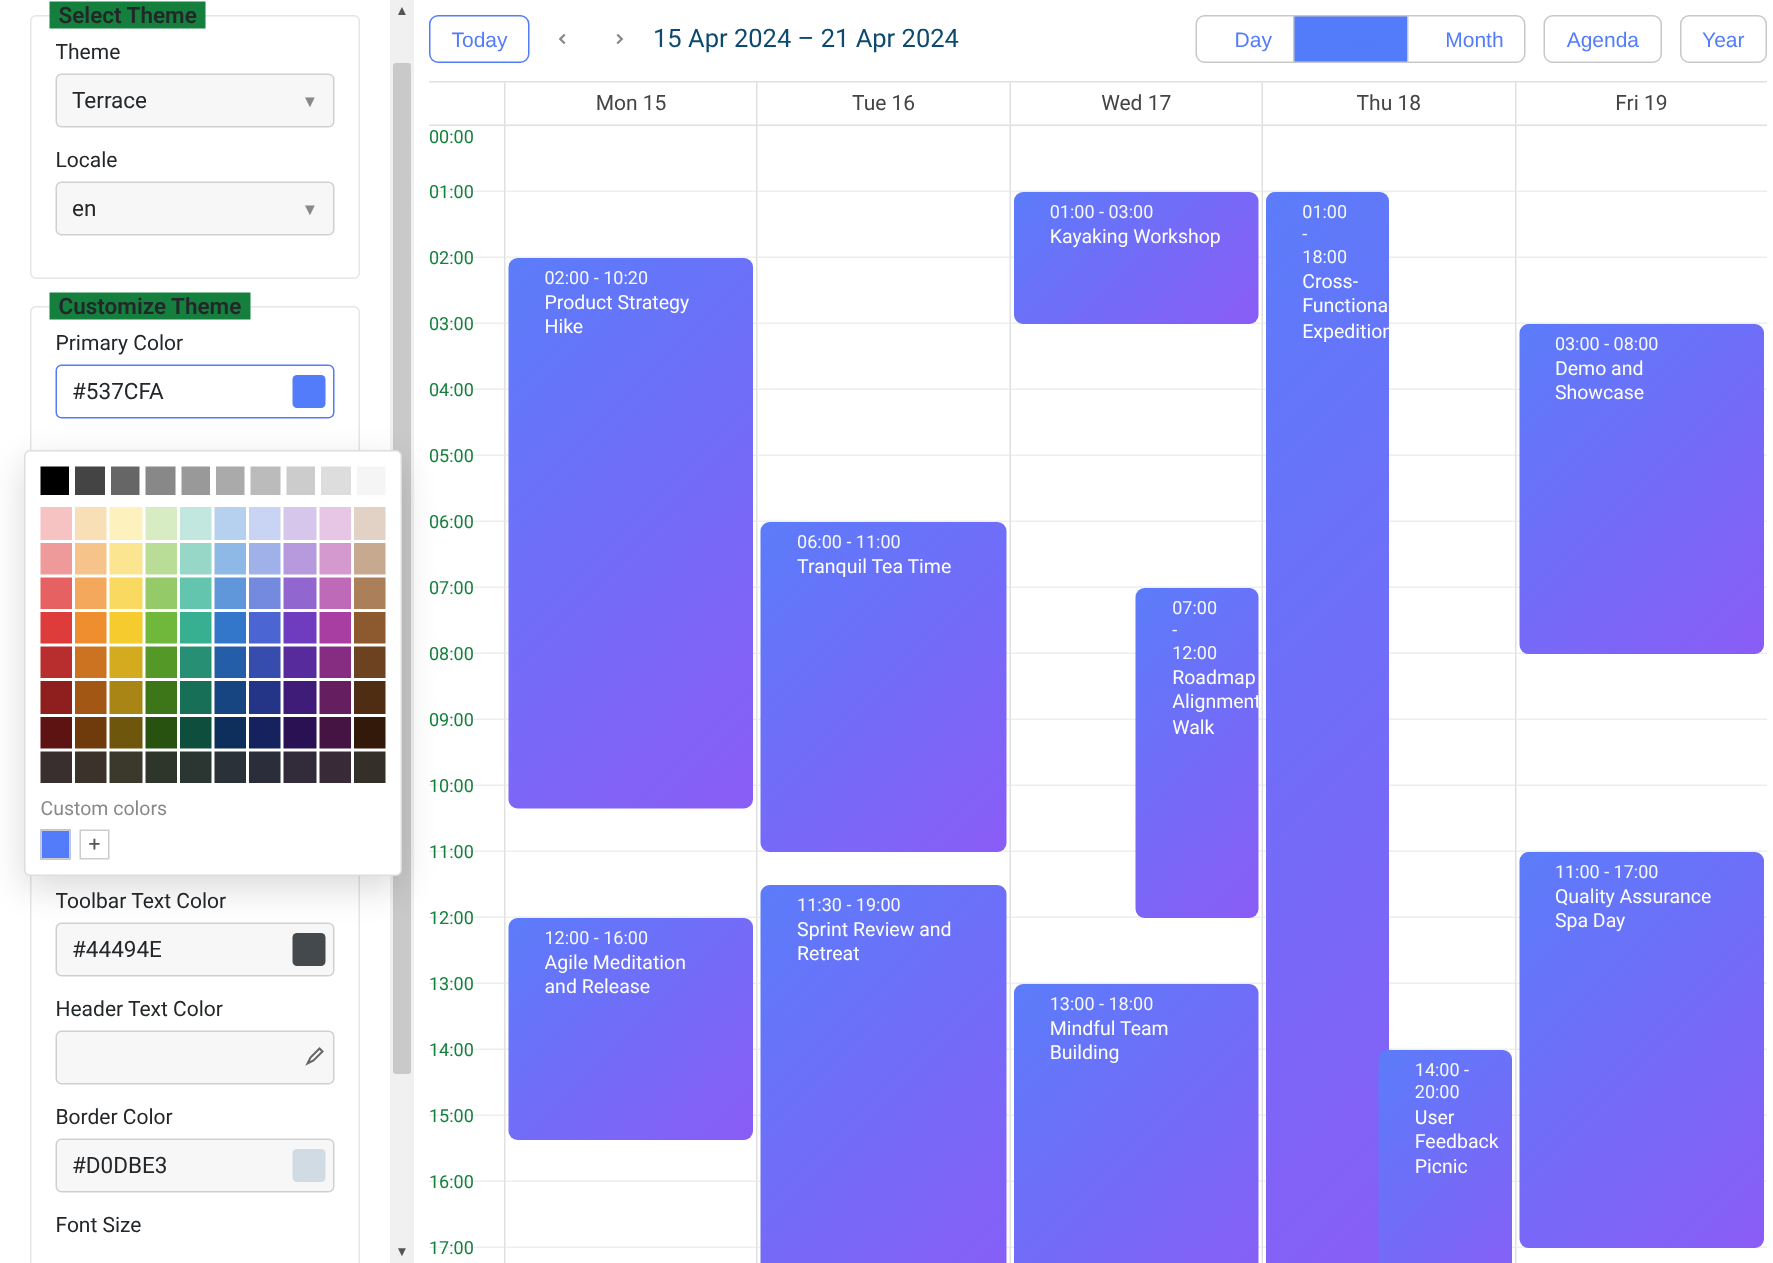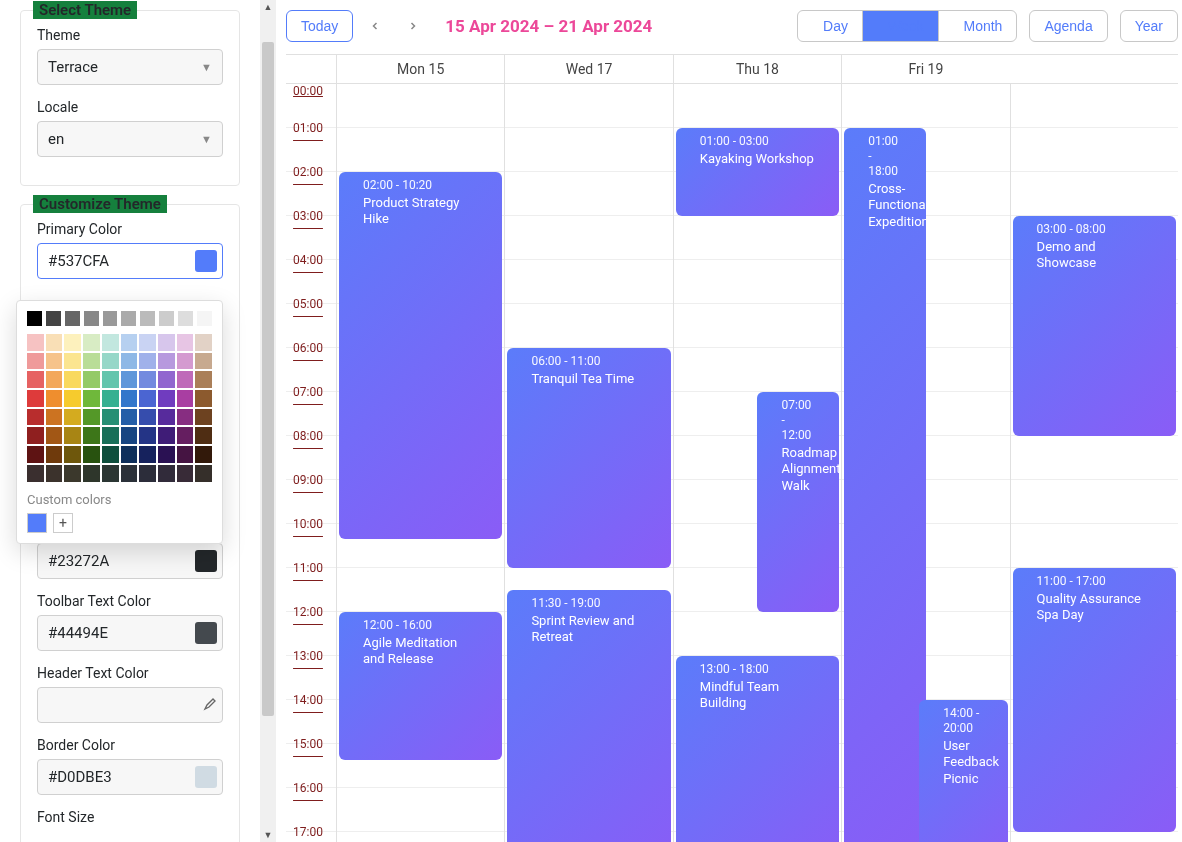--- a/index.html
+++ b/index.html
@@ -74,21 +74,21 @@
     height: 22px;
     border-radius: 3px;
   }
   .eyedropper { color: #666; }
 
   
   .popover {
     position: absolute;
     left: 16px;
     top: 300px;
-    width: 207px;
+    width: 252px;
     background: #fff;
     border: 1px solid #ddd;
     border-radius: 4px;
     box-shadow: 0 8px 24px rgba(0,0,0,0.15);
     padding: 10px;
     z-index: 50;
   }
   .palette-grid {
     display: grid;
     grid-template-columns: repeat(10, 1fr);
@@ -156,21 +156,21 @@
     border-radius: 6px;
     height: 32px;
     padding: 0 14px;
     font-size: 14px;
     display: inline-flex;
     align-items: center;
     cursor: pointer;
   }
   .btn.outline-primary { border-color: #537CFA; color: #537CFA; }
   .btn.nav-arrow { width: 32px; padding: 0; justify-content: center; color: #888; border: none; }
-  .date-range-title { font-weight: 700; font-size: 17px; margin-left: 10px; color: #ec4899; }
+  .date-range-title { font-weight: 400; font-size: 17px; color: #0c4a6e; }
   .btn-group { display: inline-flex; }
   .btn-group .btn { border-radius: 0; margin-left: -1px; padding-left: 25px; }
   .btn-group .btn:first-child { border-top-left-radius: 6px; border-bottom-left-radius: 6px; margin-left:0; }
   .btn-group .btn:last-child { border-top-right-radius: 6px; border-bottom-right-radius: 6px; }
   .btn.active { background: #537CFA; color: #fff; border-color: #537CFA; }
   .btn.view { color: #537CFA; border-color: #c8c8c8; }
   .btn.standalone { margin-left: 6px; border-color: #c8c8c8; color: #537CFA; }
 
   .cal-header {
     display: grid;
@@ -195,25 +195,24 @@
   .cal-grid {
     display: grid;
     grid-template-columns: 50px repeat(5, 1fr);
     position: relative;
   }
   .time-col { }
   .time-slot {
     height: 44px;
     border-bottom: 1px solid #eee;
     font-size: 12px;
-    color: #7f1d1d;
-    text-align: center;
+    color: #15803d;
+    text-align: left;
     padding-right: 6px;
     position: relative;
-    text-decoration: underline;
   }
   .time-slot span { position: relative; top: -7px; }
   .day-col {
     border-left: 1px solid #e0e0e0;
     position: relative;
   }
   .day-col .hour-line {
     height: 44px;
     border-bottom: 1px solid #eee;
   }
@@ -625,20 +624,21 @@
             <button class="btn view">Month</button>
           </div>
         <button class="btn standalone">Agenda</button>
         <button class="btn standalone">Year</button>
       </div>
     </div>
 
     <div class="cal-header" id="cal-header">
       <div class="cal-header-cell"></div>
     <div class="cal-header-cell">Mon 15</div>
+        <div class="cal-header-cell">Tue 16</div>
         <div class="cal-header-cell">Wed 17</div>
         <div class="cal-header-cell">Thu 18</div>
         <div class="cal-header-cell">Fri 19</div>
       </div>
 
     <div class="cal-body">
       <div class="cal-grid" id="cal-grid">
         <div class="time-col" id="time-col">
             <div class="time-slot"><span style="top: 0px;">00:00</span></div>
             <div class="time-slot"><span>01:00</span></div>

